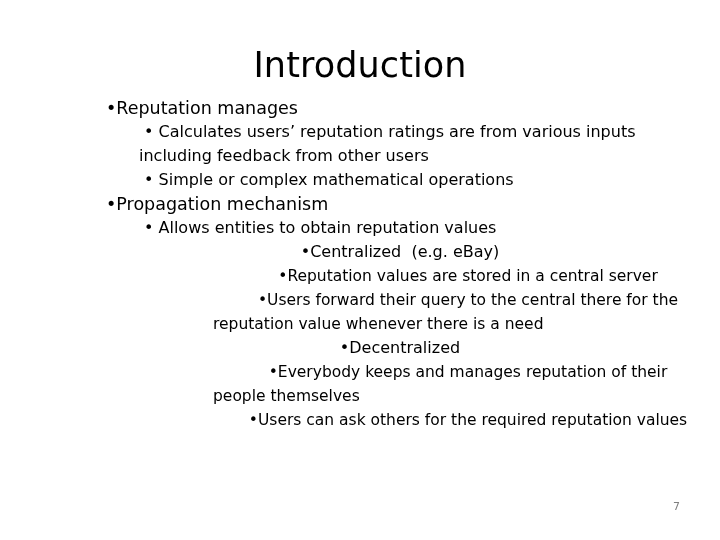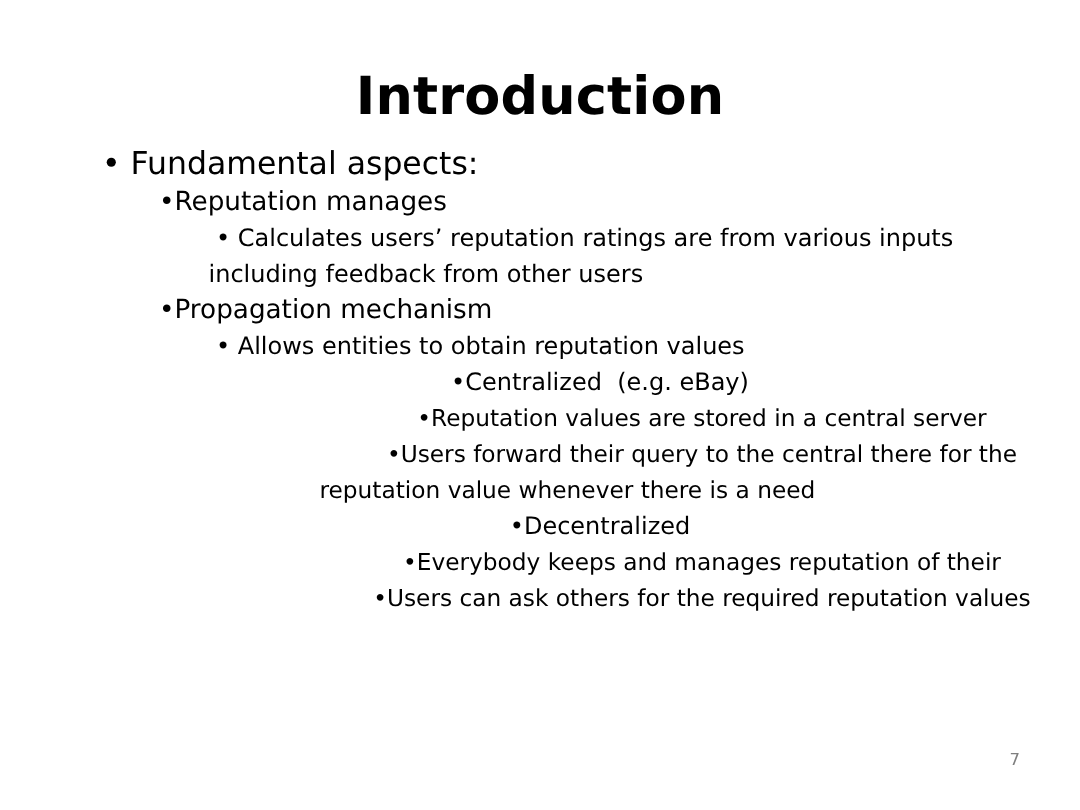--- a/index.html
+++ b/index.html
@@ -18,21 +18,21 @@
     -webkit-font-smoothing: none;
   }
   #slide-title {
     position: absolute;
     left: 0;
     top: 45px;
     width: 720px;
     text-align: center;
     font-size: 35px;
     line-height: 40px;
-    font-weight: 700;
+    font-weight: 400;
     letter-spacing: 0.1px;
     color: #000000;
     white-space: nowrap;
   }
   #body-block {
     position: absolute;
     left: 0;
     top: 96px;
     width: 720px;
   }
@@ -95,30 +95,31 @@
   }
 </style>
 </head>
 <body>
 
 <div id="slide">
 
   <div id="slide-title">Introduction</div>
 
   <div id="body-block">
-      <div class="line lvl1">• Fundamental aspects:</div>
       <div class="line lvl2">•Reputation manages</div>
       <div class="line lvl3">• Calculates users’ reputation ratings are from various inputs</div>
       <div class="line lvl3-wrap">including feedback from other users</div>
+      <div class="line lvl3">• Simple or complex mathematical operations</div>
       <div class="line lvl2">•Propagation mechanism</div>
       <div class="line lvl3">• Allows entities to obtain reputation values</div>
       <div class="line lvl4">•Centralized  (e.g. eBay)</div>
       <div class="line lvl5">•Reputation values are stored in a central server</div>
       <div class="line lvl5">•Users forward their query to the central there for the</div>
       <div class="line lvl5-wrap">reputation value whenever there is a need</div>
       <div class="line lvl4">•Decentralized</div>
       <div class="line lvl5">•Everybody keeps and manages reputation of their</div>
+      <div class="line lvl5-wrap">people themselves</div>
       <div class="line lvl5">•Users can ask others for the required reputation values</div>
     </div>
 
   <div id="page-number">7</div>
 
 </div>
 
 </body></html>

